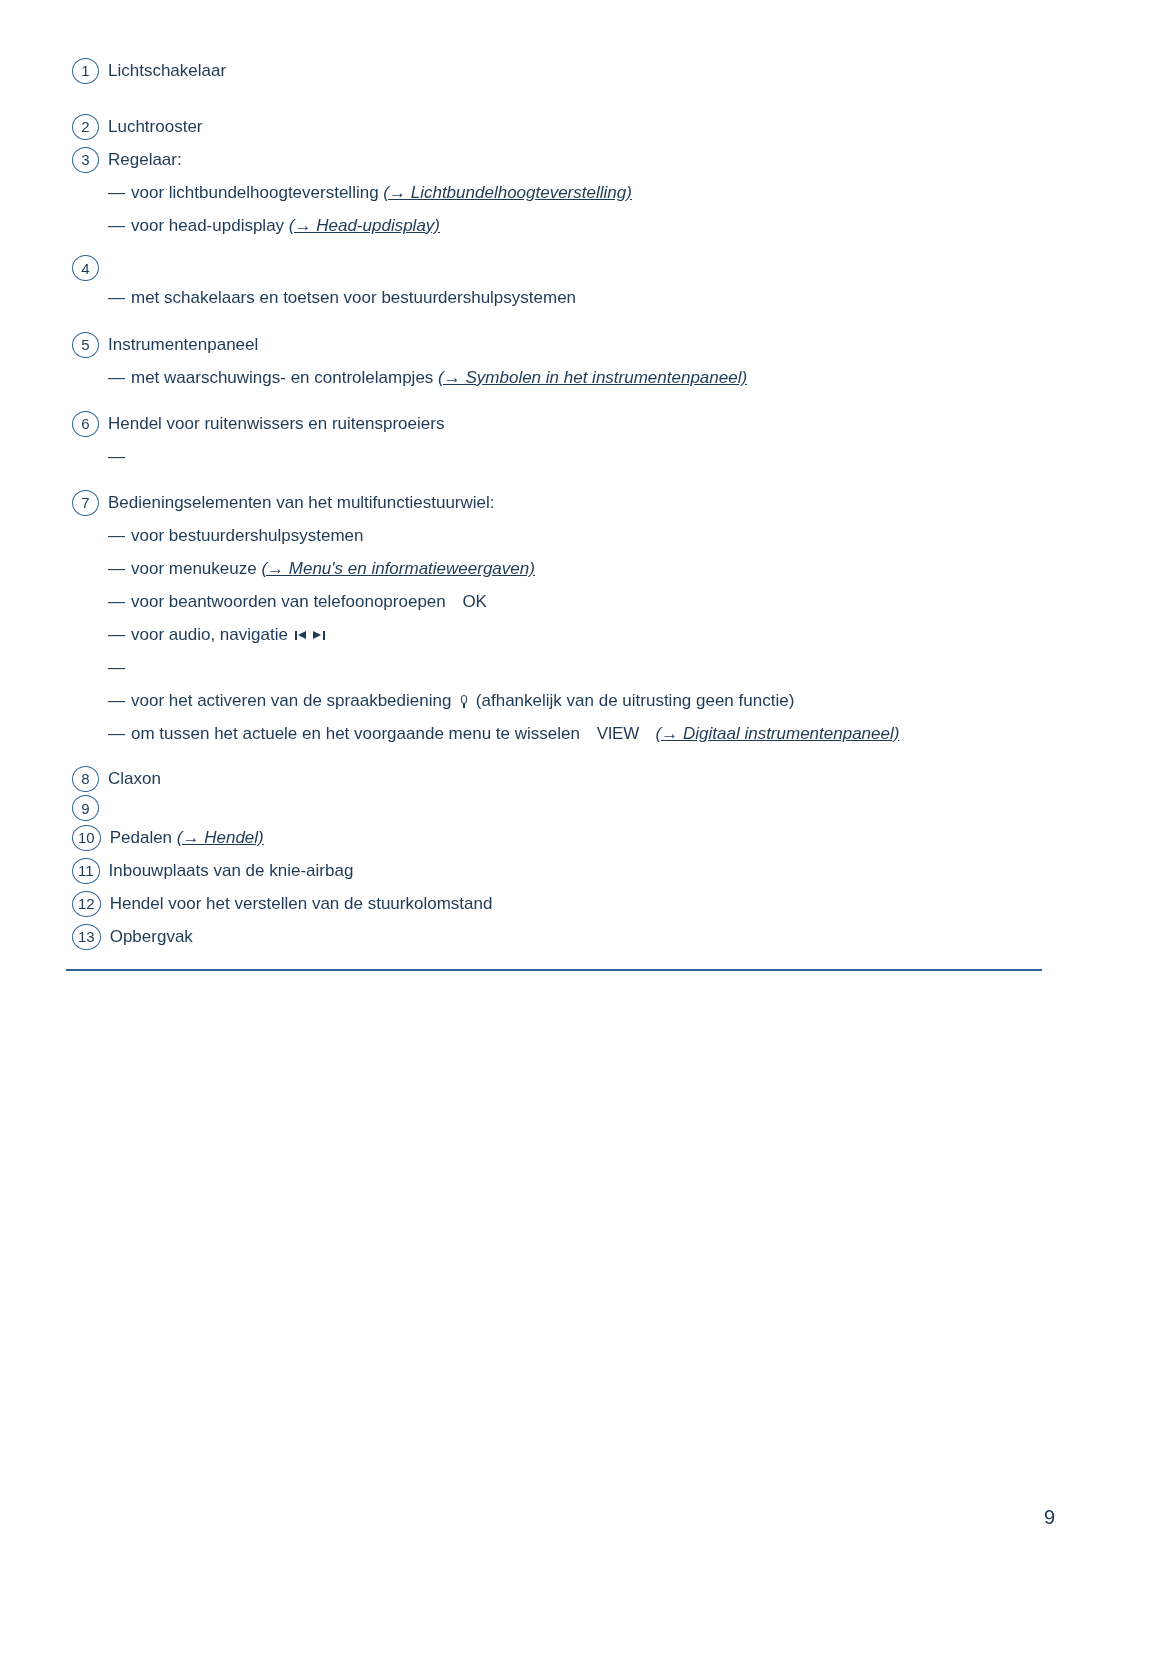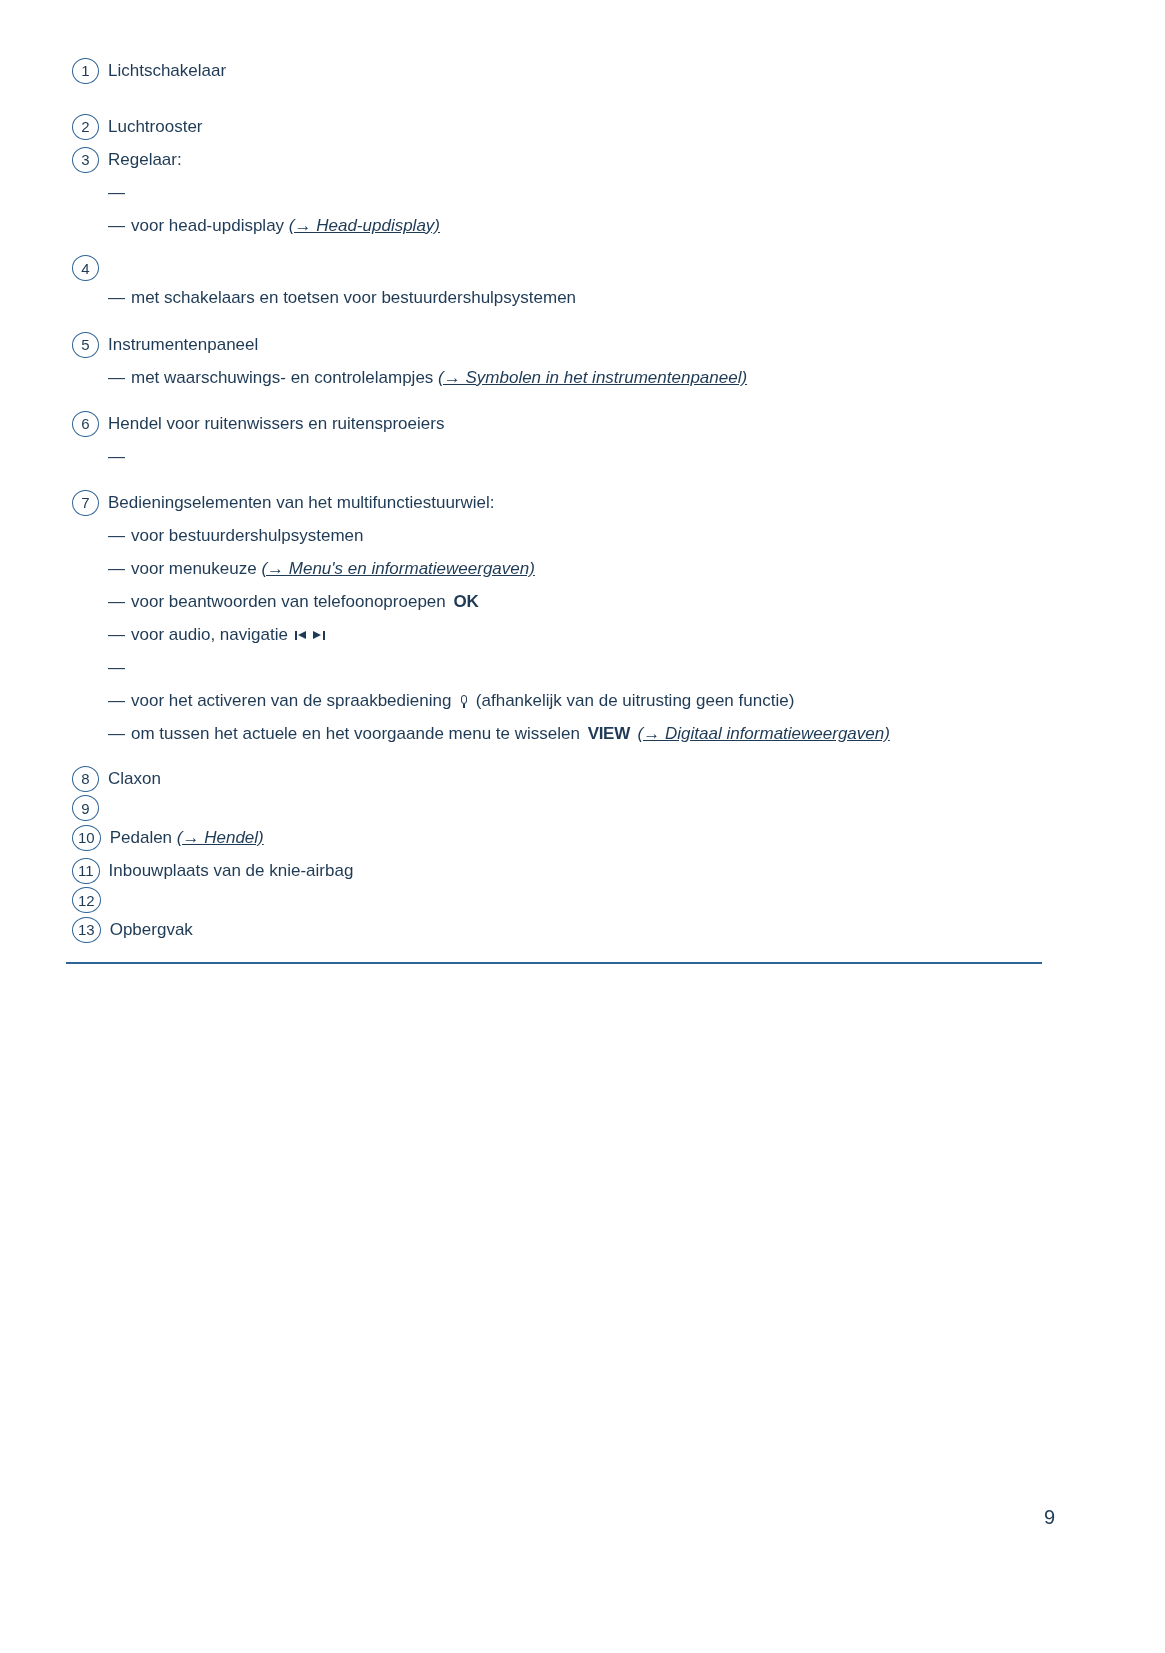--- a/index.html
+++ b/index.html
@@ -27,21 +27,21 @@
     border-radius:50%;
     display:inline-flex;align-items:center;justify-content:center;
     font-size:15px;line-height:1;
     margin-right:9px;flex-shrink:0;
     color:var(--ink);
   }
   .line{line-height:33px;}
   .sub{padding-left:36px;line-height:33px;display:flex;}
   .dash{margin-right:6px;flex-shrink:0;}
   .ref-link{color:var(--link);font-style:italic;text-decoration:underline;cursor:pointer;}
-  .btn-glyph{font-weight:700;letter-spacing:-0.3px;margin:0 3px;font-stretch:condensed;}
+  .btn-glyph{font-weight:400;letter-spacing:-0.3px;margin:0 12px;font-stretch:condensed;}
   .inline-icon{display:inline-block;position:relative;vertical-align:-1px;}
   .skip-back-icon,.skip-forward-icon{width:13px;height:11px;margin:0 2px;}
   .skip-back-icon::before{content:"";position:absolute;left:0;top:1px;width:2px;height:9px;background:var(--ink);}
   .skip-back-icon::after{content:"";position:absolute;left:3px;top:1px;width:0;height:0;
     border-top:4.5px solid transparent;border-bottom:4.5px solid transparent;border-right:8px solid var(--ink);}
   .skip-forward-icon::before{content:"";position:absolute;right:0;top:1px;width:2px;height:9px;background:var(--ink);}
   .skip-forward-icon::after{content:"";position:absolute;left:1px;top:1px;width:0;height:0;
     border-top:4.5px solid transparent;border-bottom:4.5px solid transparent;border-left:8px solid var(--ink);}
   .volume-down-icon,.volume-up-icon{width:17px;height:12px;margin:0 1px;}
   .volume-down-icon::before,.volume-up-icon::before{content:"";position:absolute;left:5px;bottom:2px;width:0;height:0;
@@ -72,20 +72,21 @@
           <span class="line"><span class="seg-text">Luchtrooster</span></span>
         </div>
       </div>
       <div class="item">
         <div class="item-row">
           <span class="badge">3</span>
           <span class="line"><span class="seg-text">Regelaar:</span></span>
         </div>
         <div class="sub">
           <span class="dash">—</span>
+          <span class="line"><span class="seg-text">voor lichtbundelhoogteverstelling </span><a class="ref-link" href="#">(→ Lichtbundelhoogteverstelling)</a></span>
         </div>
         <div class="sub">
           <span class="dash">—</span>
           <span class="line"><span class="seg-text">voor head-updisplay </span><a class="ref-link" href="#">(→ Head-updisplay)</a></span>
         </div>
       </div>
       <div class="item" style="margin-top: 13px;">
         <div class="item-row">
           <span class="badge">4</span>
         </div>
@@ -136,21 +137,21 @@
         </div>
         <div class="sub">
           <span class="dash">—</span>
         </div>
         <div class="sub">
           <span class="dash">—</span>
           <span class="line"><span class="seg-text">voor het activeren van de spraakbediening </span><span class="inline-icon voice-control-icon"></span><span class="seg-text"> (afhankelijk van de uitrusting geen functie)</span></span>
         </div>
         <div class="sub">
           <span class="dash">—</span>
-          <span class="line"><span class="seg-text">om tussen het actuele en het voorgaande menu te wisselen </span><span class="btn-glyph">VIEW</span><span class="seg-text"> </span><a class="ref-link" href="#">(→ Digitaal informatieweergaven)</a></span>
+          <span class="line"><span class="seg-text">om tussen het actuele en het voorgaande menu te wisselen </span><span class="btn-glyph">VIEW</span><span class="seg-text"> </span><a class="ref-link" href="#">(→ Digitaal instrumentenpaneel)</a></span>
         </div>
       </div>
       <div class="item" style="margin-top: 12px;">
         <div class="item-row">
           <span class="badge">8</span>
           <span class="line"><span class="seg-text">Claxon</span></span>
         </div>
       </div>
       <div class="item">
         <div class="item-row">
@@ -165,20 +166,21 @@
       </div>
       <div class="item">
         <div class="item-row">
           <span class="badge">11</span>
           <span class="line"><span class="seg-text">Inbouwplaats van de knie-airbag</span></span>
         </div>
       </div>
       <div class="item">
         <div class="item-row">
           <span class="badge">12</span>
+          <span class="line"><span class="seg-text">Hendel voor het verstellen van de stuurkolomstand</span></span>
         </div>
       </div>
       <div class="item">
         <div class="item-row">
           <span class="badge">13</span>
           <span class="line"><span class="seg-text">Opbergvak</span></span>
         </div>
       </div>
     </div>
   <div class="divider"></div>

